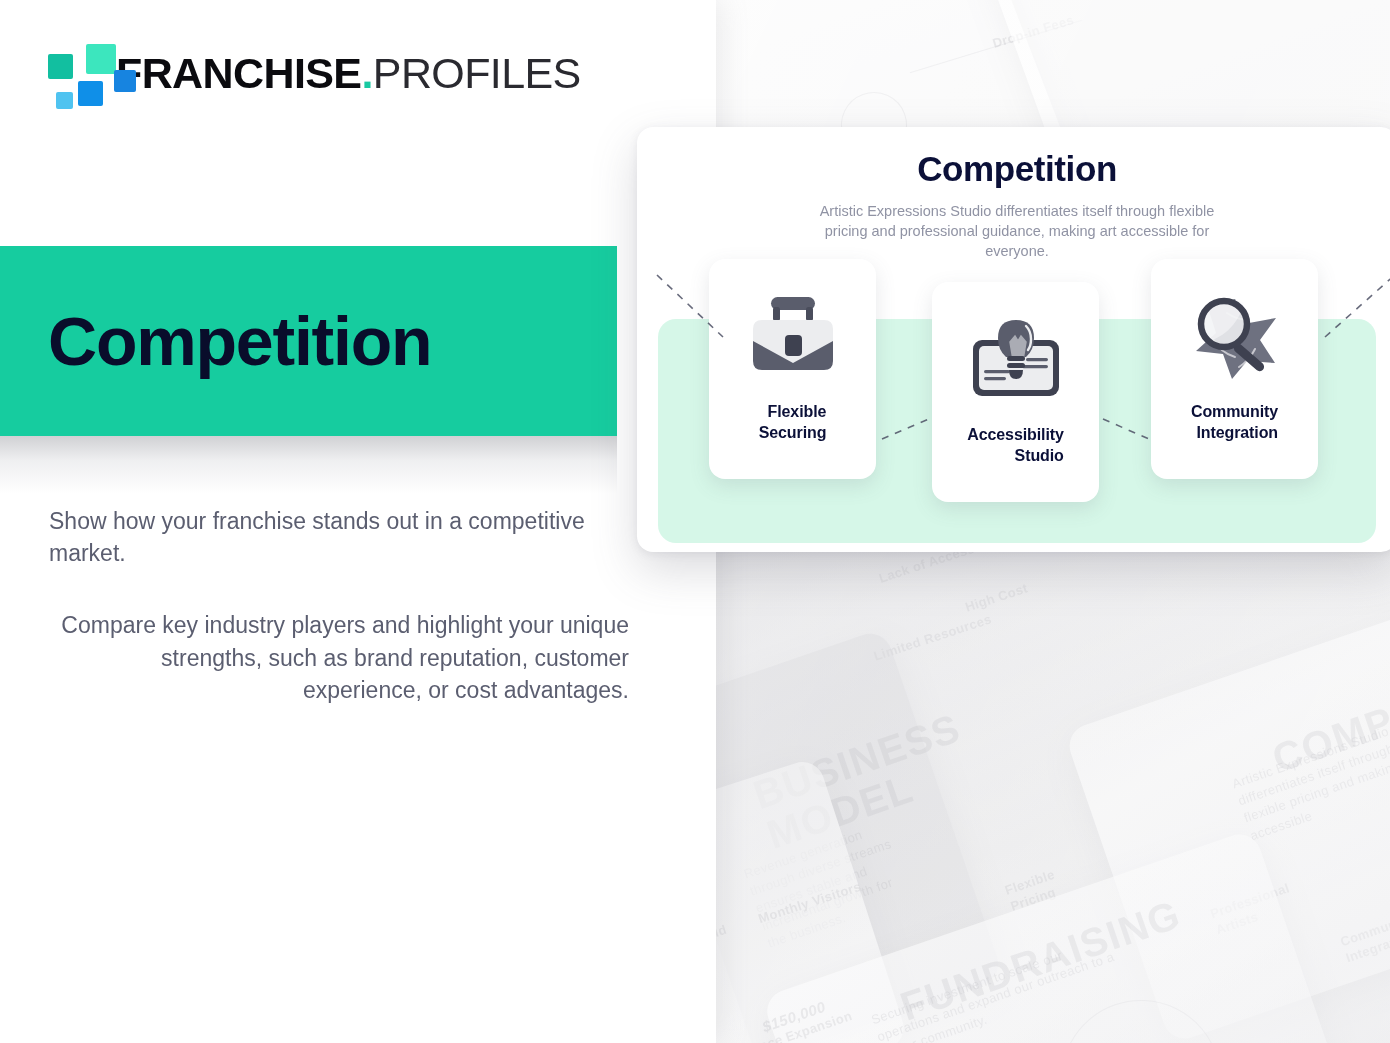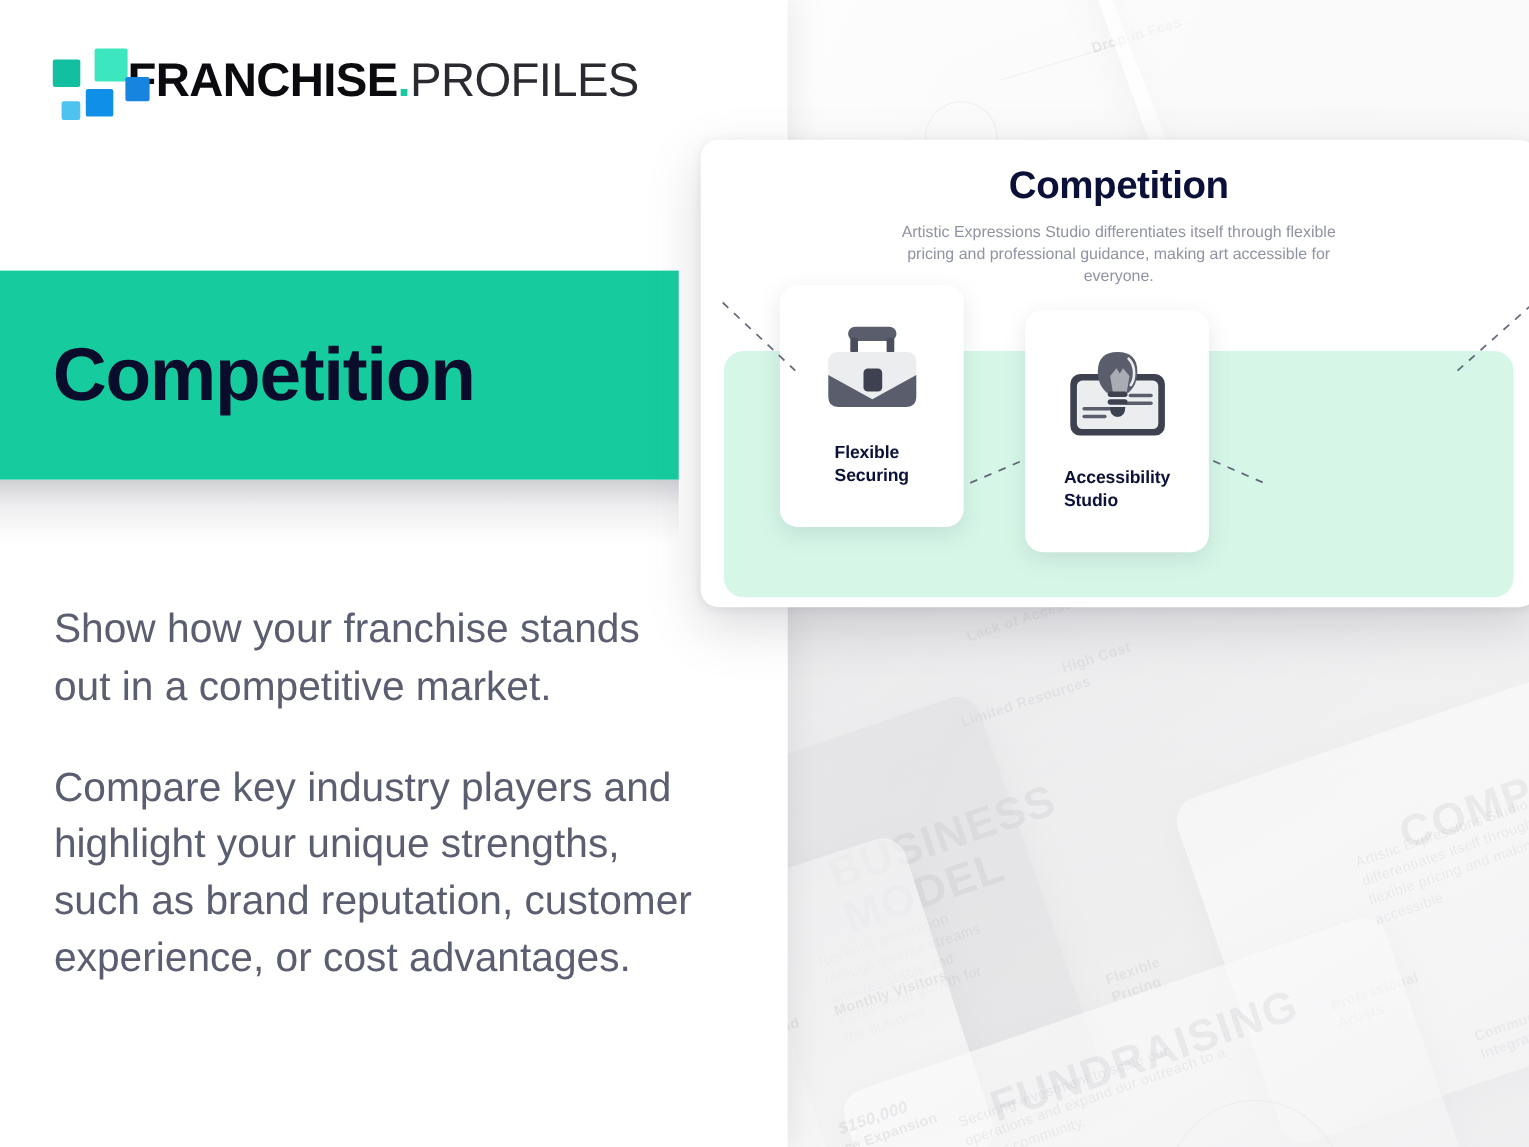--- a/index.html
+++ b/index.html
@@ -91,24 +91,24 @@
     font-size:68px; font-weight:700; letter-spacing:-1.2px;
     color:#090D2B; padding-left:48px; line-height:1;
   }
   .teal-shadow {
     position:absolute; left:0; top:436px; width:617px; height:58px; z-index:6;
     background:linear-gradient(to bottom, rgba(100,102,112,.30) 0%, rgba(140,142,152,.14) 42%, rgba(255,255,255,0) 100%);
   }
 
   
   .body-copy {
-    position:absolute; left:49px; top:546px; width:580px;
-    font-size:37px; line-height:1.40; color:#5B5E70; font-weight:400;
-  }
-  .body-copy p + p { margin-top:40px; }
+    position:absolute; left:49px; top:505px; width:580px;
+    font-size:23px; line-height:1.40; color:#5B5E70; font-weight:400;
+  }
+  .body-copy p + p { margin-top:40px;text-align:right; }
 
   
   .preview-card {
     position:absolute; left:637px; top:127px; width:760px; height:425px;
     background:#ffffff; border-radius:16px;
     box-shadow:0 18px 46px rgba(90,92,104,.22), 0 2px 8px rgba(90,92,104,.10);
     z-index:9; overflow:hidden;
   }
   .pc-title {
     text-align:center; font-size:35px; font-weight:800; color:#0B1038;
@@ -130,21 +130,21 @@
   .tile {
     position:absolute; background:#ffffff; border-radius:16px;
     box-shadow:0 7px 20px rgba(95,98,112,.15);
     display:flex; flex-direction:column; align-items:center;
   }
   .tile-1 { left:72px;  top:132px; width:167px; height:220px; }
   .tile-2 { left:295px; top:155px; width:167px; height:220px; }
   .tile-3 { left:514px; top:132px; width:167px; height:220px; }
   .tile-icon { margin-top:24px; height:112px; display:flex; align-items:center; justify-content:center; }
   .tile-label {
-    margin-top:6px; text-align:left; font-size:16px; font-weight:800;
+    margin-top:6px; text-align:right; font-size:16px; font-weight:800;
     color:#0B1038; line-height:1.32; letter-spacing:-.1px; padding:0 8px;
   }
 
   
   .conn { position:absolute; z-index:10; pointer-events:none; }
 
   
   .wedge {
     position:absolute; left:716px; top:540px; width:674px; height:503px;
     background:linear-gradient(150deg, rgba(222,222,225,.55) 0%, rgba(240,240,242,.2) 55%, rgba(230,230,233,.45) 100%);
@@ -290,17 +290,38 @@
             <rect x="43" y="49" width="18" height="5" rx="2.5" fill="#3E4150"></rect>
             <path d="M45 56 h14 q0 9-7 9 q-7 0-7-9z" fill="#3E4150"></path>
           </svg>
         </div>
         <div class="tile-label">
           <span>Accessibility</span><br>
           <span>Studio</span>
         </div>
       </div>
 
+      <div class="tile tile-3">
+        <div class="tile-icon">
+          <svg width="104" height="96" viewBox="0 0 104 96" aria-hidden="true">
+
+            <path d="M52 8 L66 32 L93 27 L77 49 L92 72 L64 70 L49 88 L40 63 L13 60 L33 42 L25 17z" fill="#6E7180"></path>
+            <path d="M44 22 q12 8 22 6" stroke="#ECEDEF" stroke-width="2" fill="none" opacity=".7" stroke-linecap="round"></path>
+            <path d="M30 48 q8 14 22 18" stroke="#ECEDEF" stroke-width="2" fill="none" opacity=".7" stroke-linecap="round"></path>
+            <path d="M72 58 q-6 12 -16 18" stroke="#ECEDEF" stroke-width="2" fill="none" opacity=".7" stroke-linecap="round"></path>
+
+            <rect x="55" y="51" width="37" height="9" rx="4.5" fill="#3E4150" transform="rotate(41 55 51)"></rect>
+
+            <circle cx="41" cy="33" r="23" fill="#ECEDEF" fill-opacity=".9"></circle>
+            <path d="M41 10 a23 23 0 0 0 -23 23 a23 23 0 0 0 8 17 q14-4 24-16 q8-10 11-22 a23 23 0 0 0 -20 -2z" fill="#FAFAFB" opacity=".55"></path>
+            <circle cx="41" cy="33" r="23" fill="none" stroke="#3E4150" stroke-width="6.5"></circle>
+          </svg>
+        </div>
+        <div class="tile-label">
+          <span>Community</span><br>
+          <span>Integration</span>
+        </div>
+      </div>
 
     </div>
   </div>
 
 </div>
 
 </body></html>

